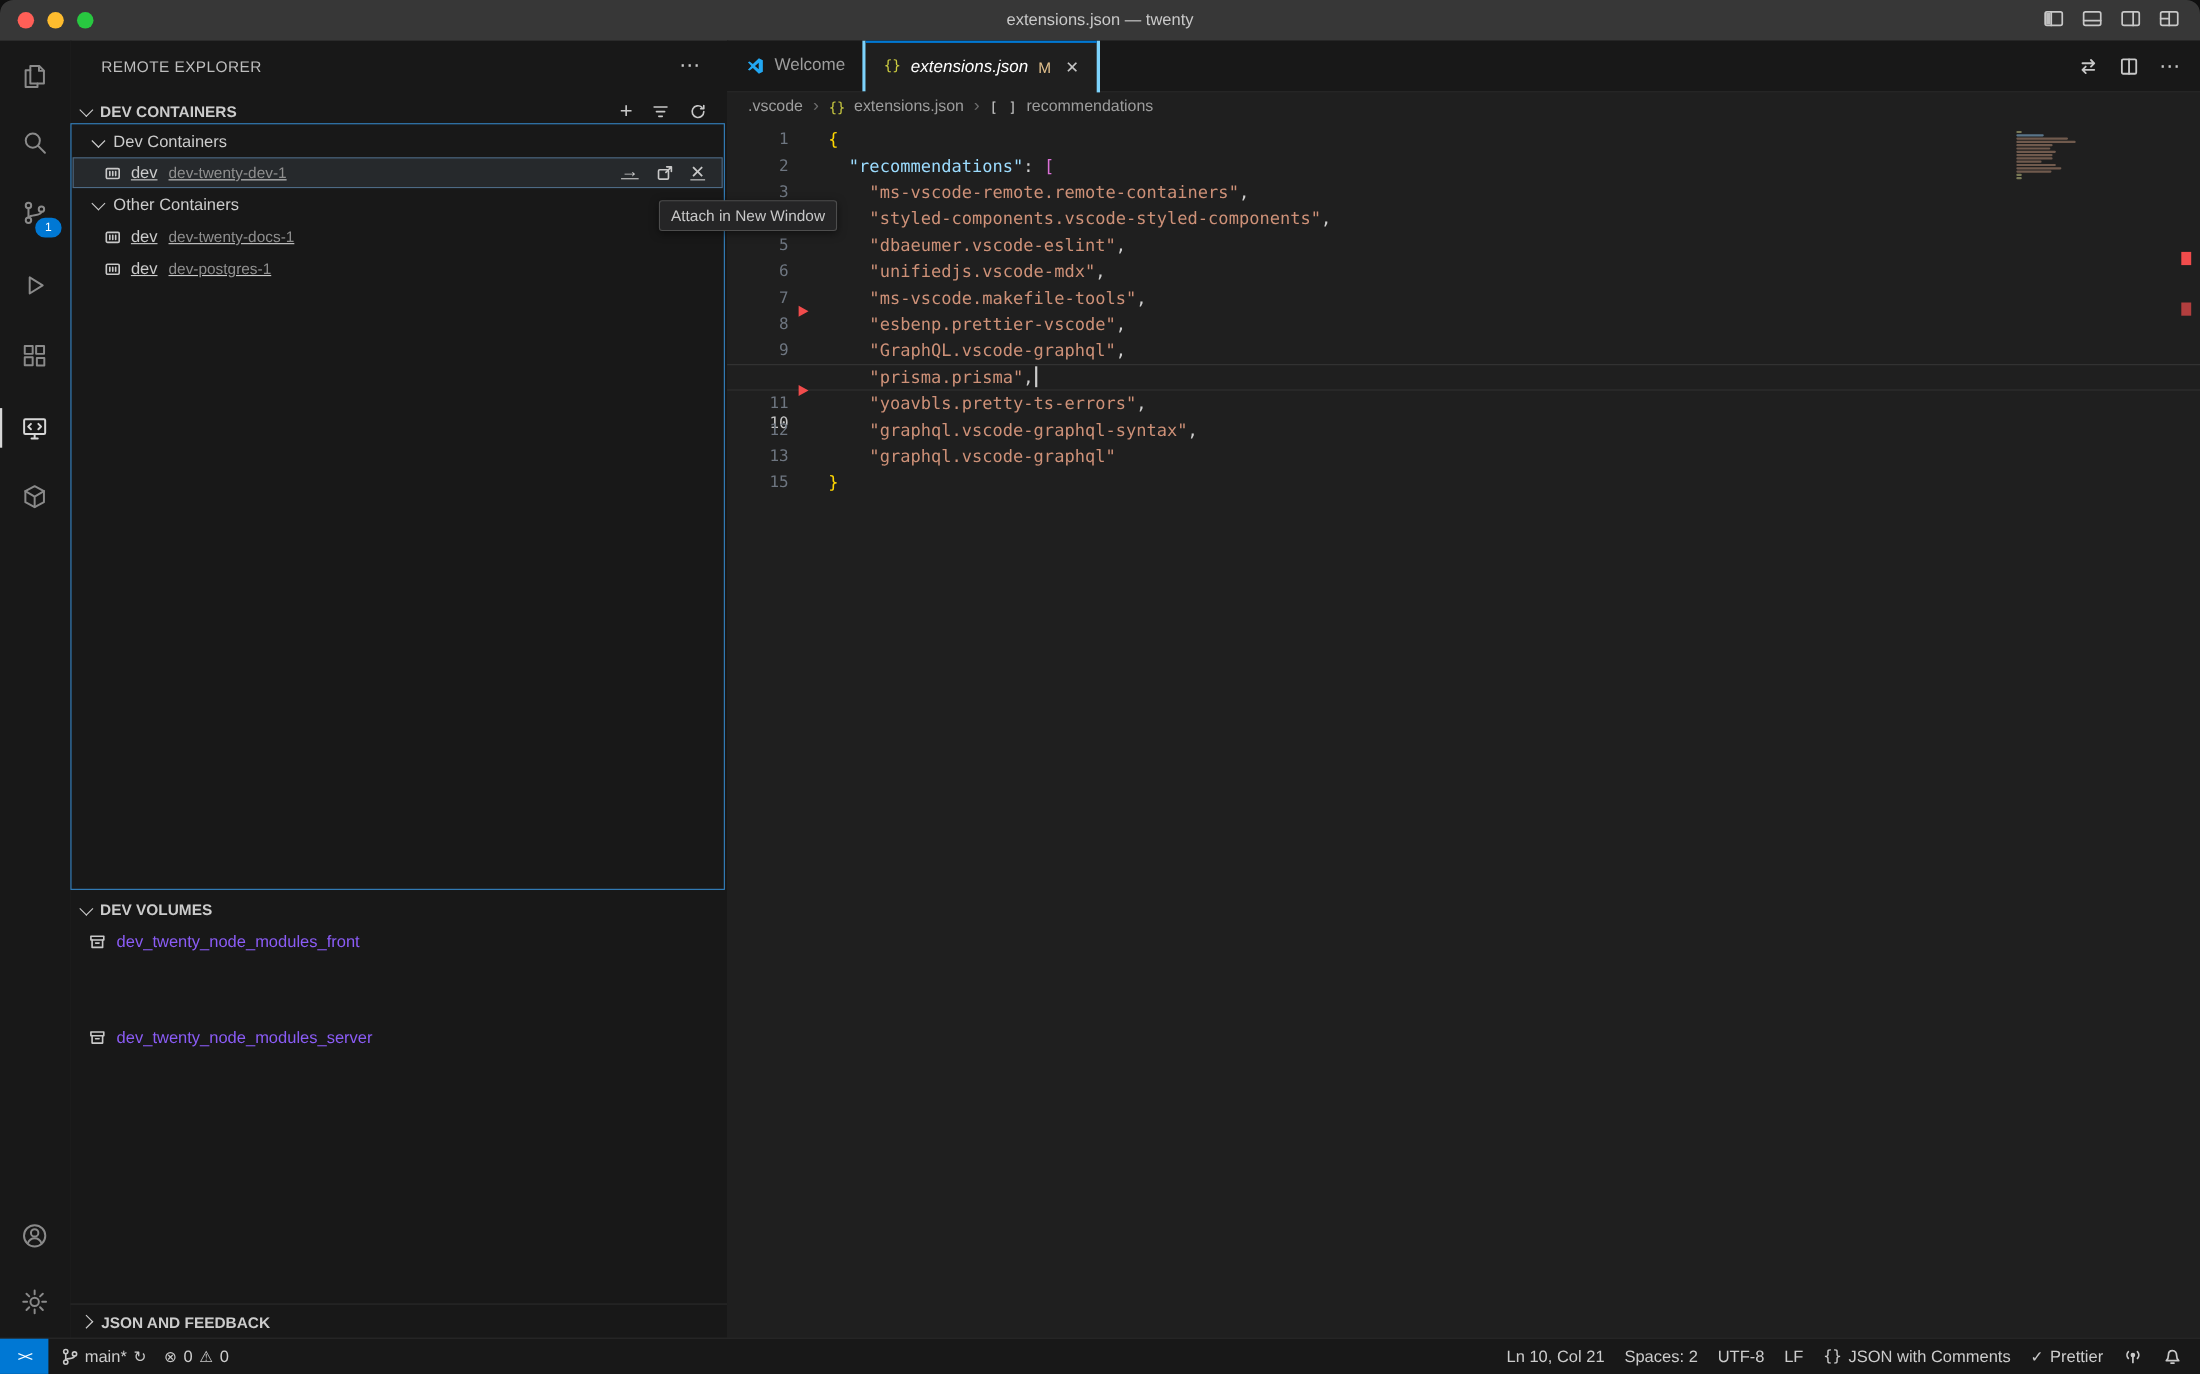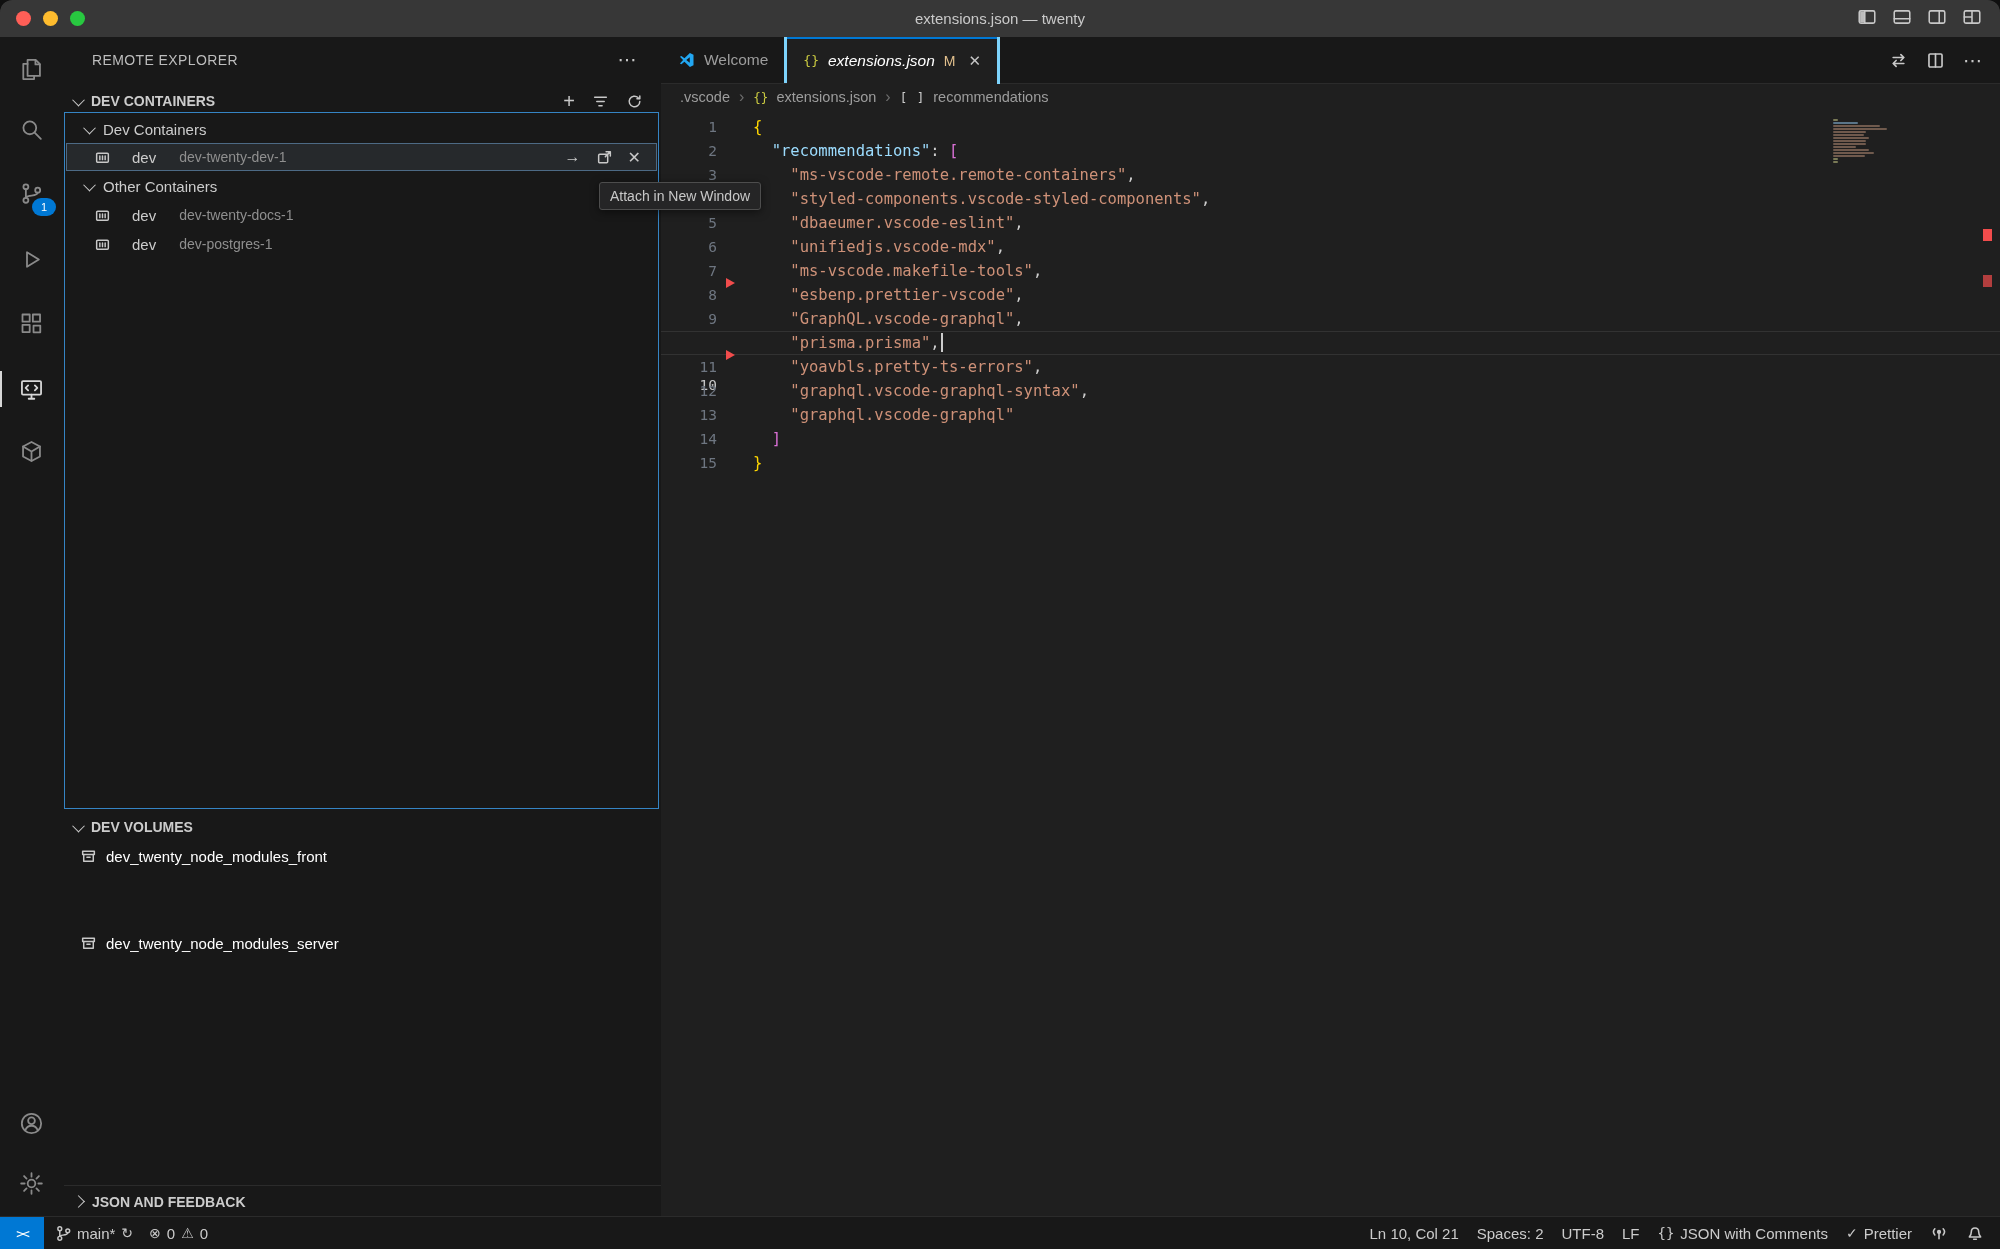--- a/index.html
+++ b/index.html
@@ -36,28 +36,28 @@
             color:#cccccc;font-size:14px;font-weight:700;}
   .sec-actions{margin-left:auto;display:flex;align-items:center;gap:17px;padding-right:18px;font-weight:400;}
   .plus{color:#c8c8c8;font-size:20px;line-height:14px;}
   .chev{width:8px;height:8px;border-right:1.6px solid #cccccc;border-bottom:1.6px solid #cccccc;display:inline-block;flex:none;}
   .chev.down{transform:rotate(45deg) translate(-1px,-1px);}
   .chev.right{transform:rotate(-45deg);}
 
   .tree-box{position:absolute;left:0;width:595px;top:75px;height:697px;border:1px solid #3584c4;box-sizing:border-box;}
   .trow{position:absolute;left:1px;right:1px;height:28px;display:flex;align-items:center;color:#cccccc;font-size:15px;}
   .trow.group{gap:9px;padding-left:19px;}
-  .trow.item{gap:21px;padding-left:28px;}
+  .trow.item{gap:8px;padding-left:28px;text-decoration:underline;}
   .trow .idesc{color:#8f8f8f;font-size:14px;margin-left:2px;}
   .trow.selected{background:#26292c;outline:1px solid #4d6a85;outline-offset:-1px;}
   .acts{margin-left:auto;display:flex;align-items:center;gap:15px;padding-right:16px;}
   .acts .glyph{color:#c8c8c8;font-size:16px;}
 
   .vol-row{position:absolute;left:0;right:0;height:29px;display:flex;align-items:center;gap:9px;padding-left:16px;
-           color:#ffffff;font-size:15px;}
+           color:#8b5cf6;font-size:15px;}
   .help-row{position:absolute;left:0;right:0;bottom:0;height:31px;border-top:1px solid #2b2b2b;display:flex;
             align-items:center;gap:9px;padding-left:10px;color:#cccccc;font-size:14px;font-weight:700;}
 
   .tooltip{position:absolute;left:599px;top:182px;z-index:60;background:#252526;border:1px solid #4d4d4d;color:#c8c8c8;
            font-size:14px;padding:5px 10px;border-radius:3px;box-shadow:0 2px 8px rgba(0,0,0,.5);white-space:nowrap;}
 
   
   .editor{position:absolute;left:661px;top:37px;right:0;bottom:32px;background:#1f1f1f;}
   .tabbar{position:absolute;left:0;top:0;right:0;height:46px;background:#181818;border-bottom:1px solid #2b2b2b;display:flex;}
   .tab{height:46px;display:flex;align-items:center;gap:9px;padding:0 16px;border-right:3px solid #7dd3fc;
@@ -466,25 +466,20 @@
         </div>
         <div class="cl">
           <span class="ln">12</span>
           <span class="gap"></span>
           <span class="ct"><span class="tk-p">    </span><span class="tk-s">"graphql.vscode-graphql-syntax"</span><span class="tk-p">,</span></span>
         </div>
         <div class="cl">
           <span class="ln">13</span>
           <span class="gap"></span>
           <span class="ct"><span class="tk-p">    </span><span class="tk-s">"graphql.vscode-graphql"</span></span>
-        </div>
-        <div class="cl">
-          <span class="ln">14</span>
-          <span class="gap"></span>
-          <span class="ct"><span class="tk-p">  </span><span class="tk-m">]</span></span>
         </div>
         <div class="cl">
           <span class="ln">15</span>
           <span class="gap"></span>
           <span class="ct"><span class="tk-y">}</span></span>
         </div>
       </div>
 
     <div class="minimap" id="minimap">
         <div class="mmline" style="width: 5px; background: rgb(154, 154, 106);"></div>

